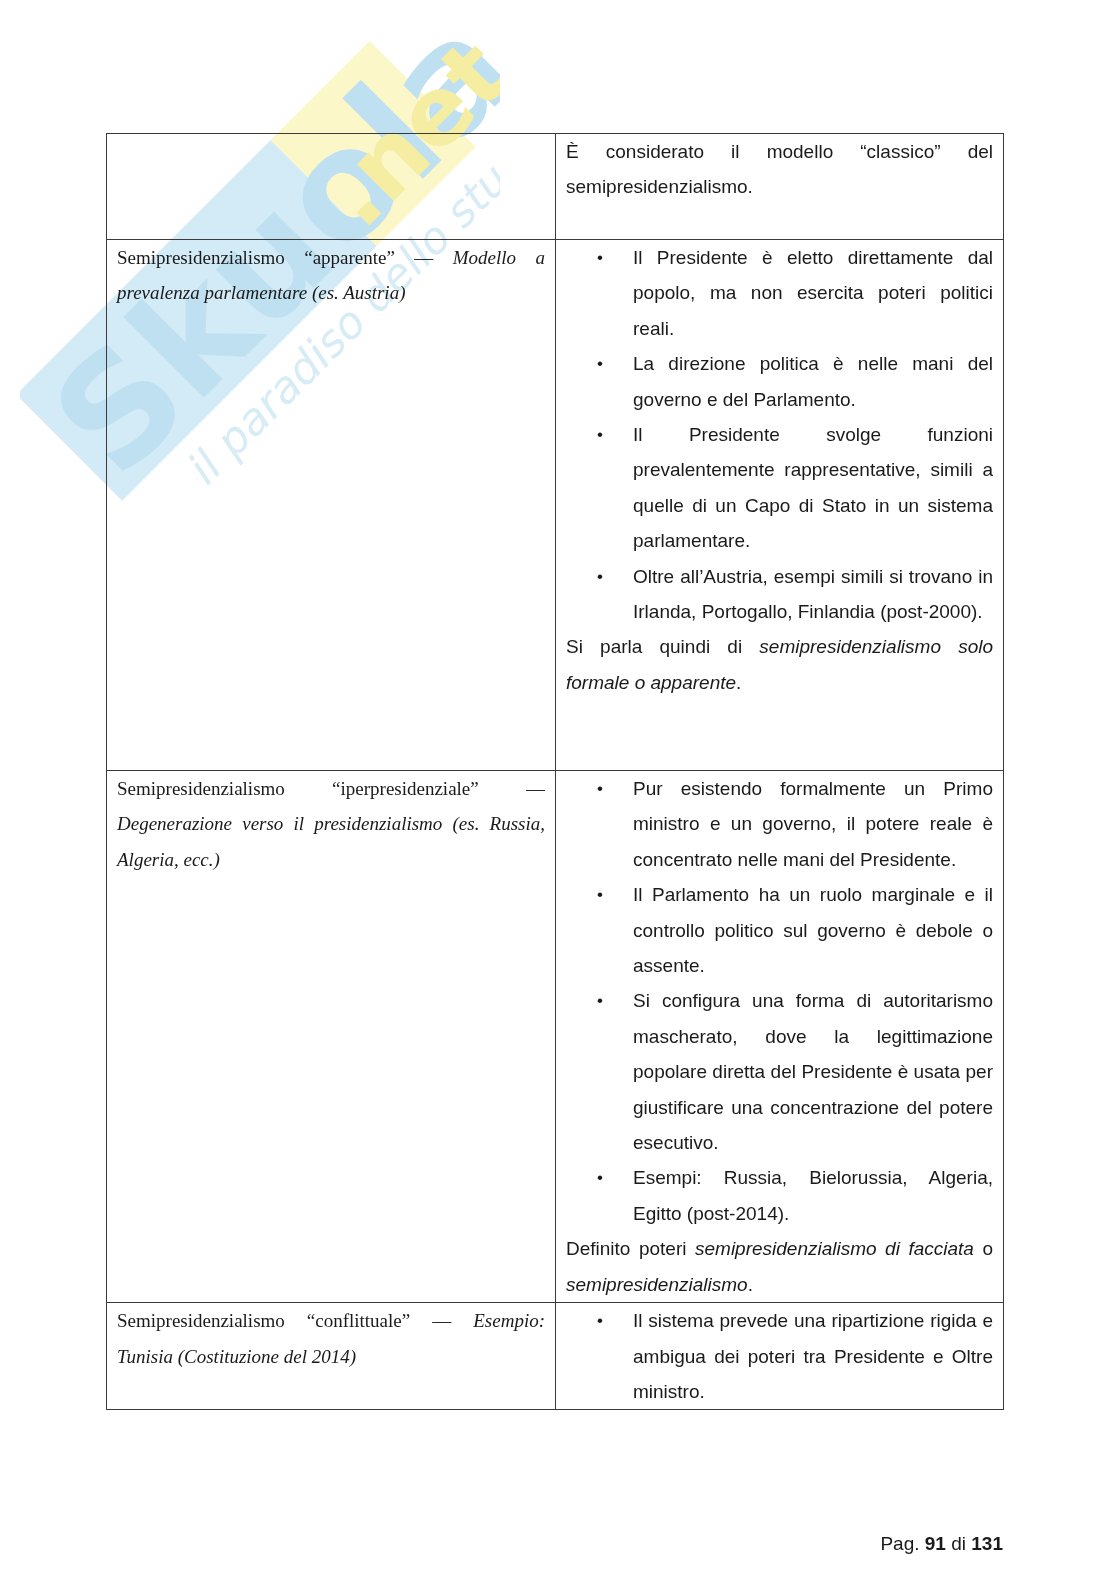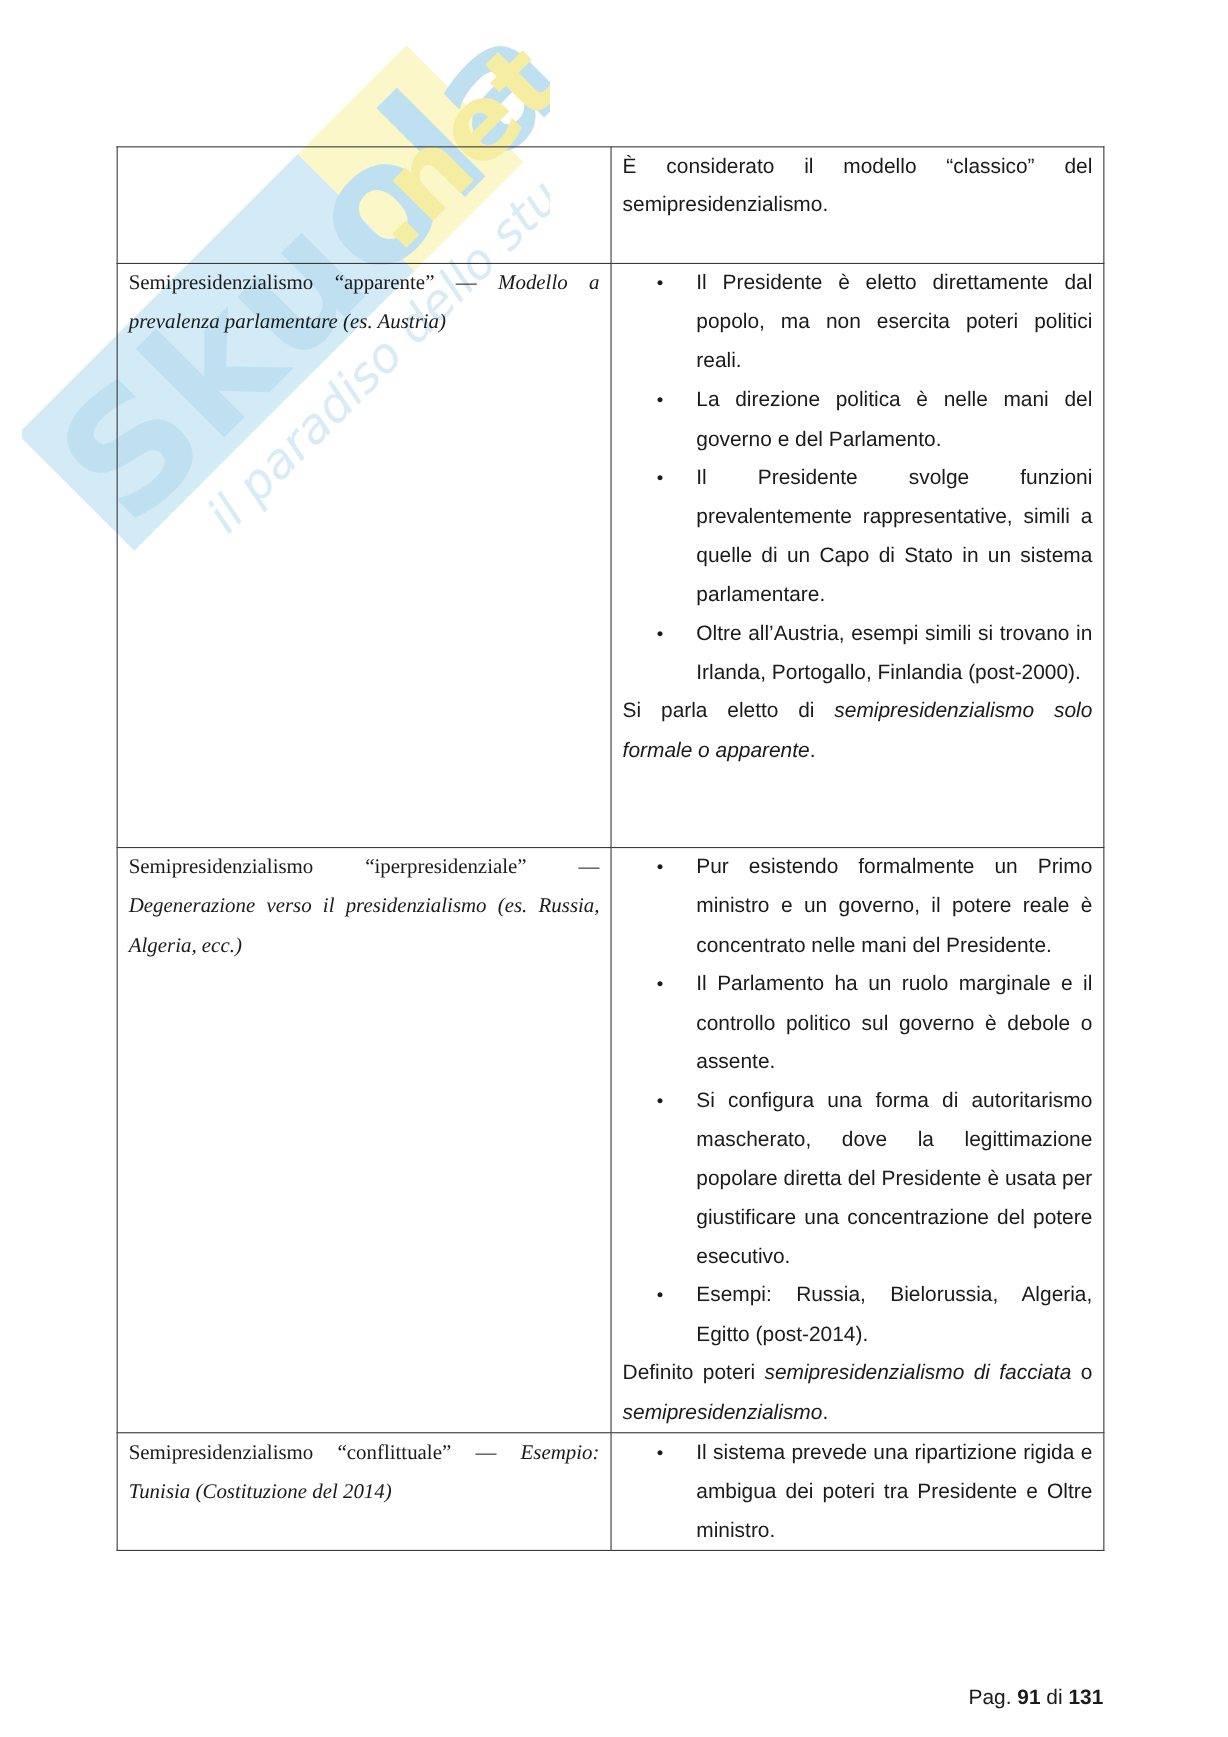--- a/index.html
+++ b/index.html
@@ -57,21 +57,21 @@
       <td class="c1">
         <p class="j"><span>Semipresidenzialismo “apparente” — </span><span class="it">Modello a prevalenza parlamentare (es. Austria)</span></p>
       </td>
       <td class="c2">
         <ul class="bullets">
           <li>Il Presidente è eletto direttamente dal popolo, ma non esercita poteri politici reali.</li>
           <li>La direzione politica è nelle mani del governo e del Parlamento.</li>
           <li>Il Presidente svolge funzioni prevalentemente rappresentative, simili a quelle di un Capo di Stato in un sistema parlamentare.</li>
           <li>Oltre all’Austria, esempi simili si trovano in Irlanda, Portogallo, Finlandia (post-2000).</li>
         </ul>
-        <p class="j"><span>Si parla eletto di </span><span class="it">semipresidenzialismo solo formale o apparente</span><span>.</span></p>
+        <p class="j"><span>Si parla quindi di </span><span class="it">semipresidenzialismo solo formale o apparente</span><span>.</span></p>
       </td>
     </tr>
 
     <tr style="height:488px;">
       <td class="c1">
         <p class="j"><span>Semipresidenzialismo “iperpresidenziale” — </span><span class="it">Degenerazione verso il presidenzialismo (es. Russia, Algeria, ecc.)</span></p>
       </td>
       <td class="c2">
         <ul class="bullets">
           <li>Pur esistendo formalmente un Primo ministro e un governo, il potere reale è concentrato nelle mani del Presidente.</li>

